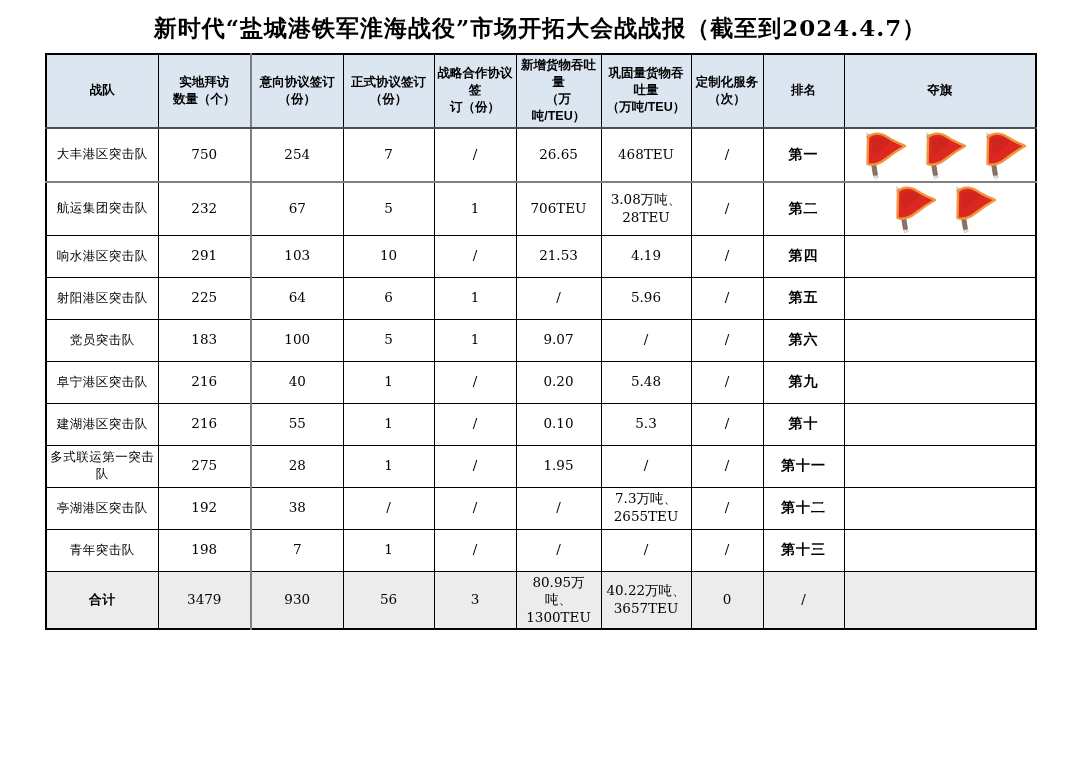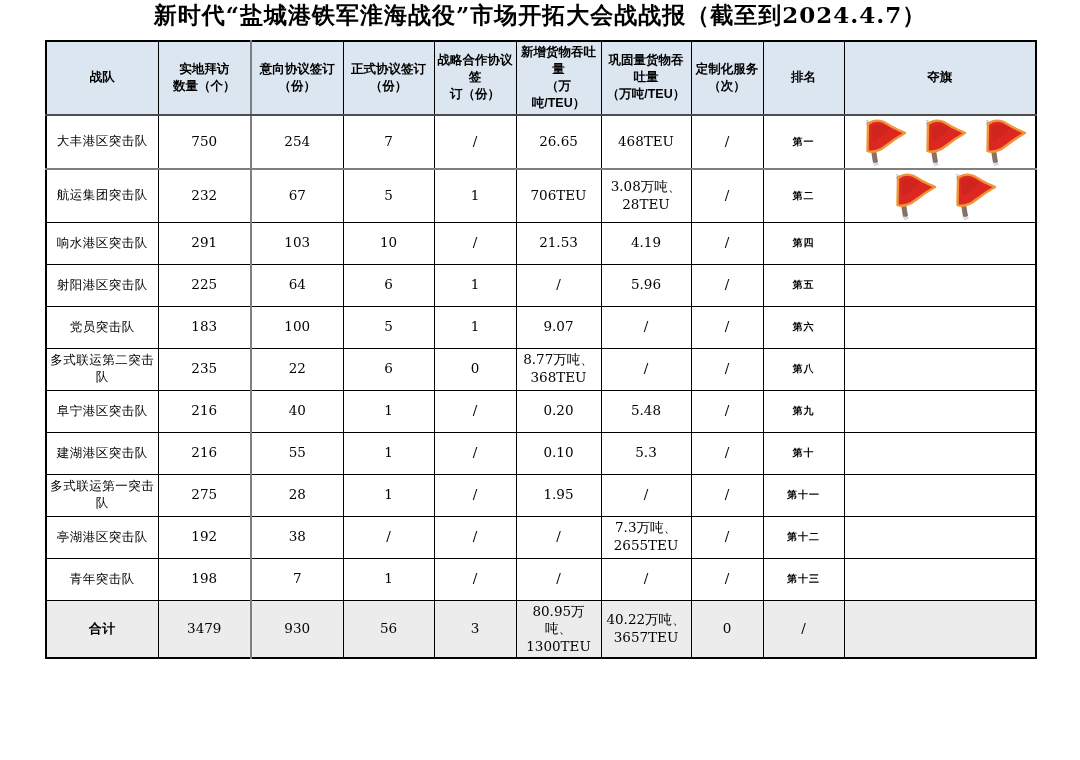--- a/index.html
+++ b/index.html
@@ -5,21 +5,21 @@
   * { margin: 0; padding: 0; box-sizing: border-box; }
   html, body { width: 1080px; height: 760px; background: #ffffff; overflow: hidden; }
   body { font-family: "Liberation Sans", sans-serif; color: #000; }
 
   .page-title {
     text-align: center;
     font-family: "DejaVu Serif", serif;
     font-weight: bold;
     font-size: 23px;
     letter-spacing: 1px;
-    margin: 0 0 9px 0;
+    margin: 13px 0 9px 0;
     white-space: nowrap;
   }
 
   table.report {
     border-collapse: collapse;
     table-layout: fixed;
     width: 990px;
     margin-left: 45px;
     border: 2px solid #000;
   }
@@ -56,21 +56,21 @@
     letter-spacing: 0.5px;
   }
   .report td.num {
     font-family: "DejaVu Serif", serif;
     font-size: 13.5px;
     line-height: 1.3;
   }
   .report td.rank {
     font-family: "DejaVu Serif", serif;
     font-weight: bold;
-    font-size: 10px;
+    font-size: 14px;
     letter-spacing: 1px;
   }
   .report tr.total-row td { background: #ececec; }
   .report tr.total-row td.team { font-weight: bold; font-size: 13px; }
 
   td.flags-cell .flag-wrap {
     display: flex;
     justify-content: center;
     align-items: center;
     gap: 2px;
@@ -202,33 +202,20 @@
         <td class="num">100</td>
         <td class="num">5</td>
         <td class="num">1</td>
         <td class="num">9.07</td>
         <td class="num">/</td>
         <td class="num">/</td>
         <td class="rank">第六</td>
         <td class="flags-cell"></td>
       </tr>
       <tr>
-        <td class="team">多式联运第二突击队</td>
-        <td class="num">235</td>
-        <td class="num">22</td>
-        <td class="num">6</td>
-        <td class="num">0</td>
-        <td class="num">8.77万吨、
-368TEU</td>
-        <td class="num">/</td>
-        <td class="num">/</td>
-        <td class="rank">第八</td>
-        <td class="flags-cell"></td>
-      </tr>
-      <tr>
         <td class="team">阜宁港区突击队</td>
         <td class="num">216</td>
         <td class="num">40</td>
         <td class="num">1</td>
         <td class="num">/</td>
         <td class="num">0.20</td>
         <td class="num">5.48</td>
         <td class="num">/</td>
         <td class="rank">第九</td>
         <td class="flags-cell"></td>

